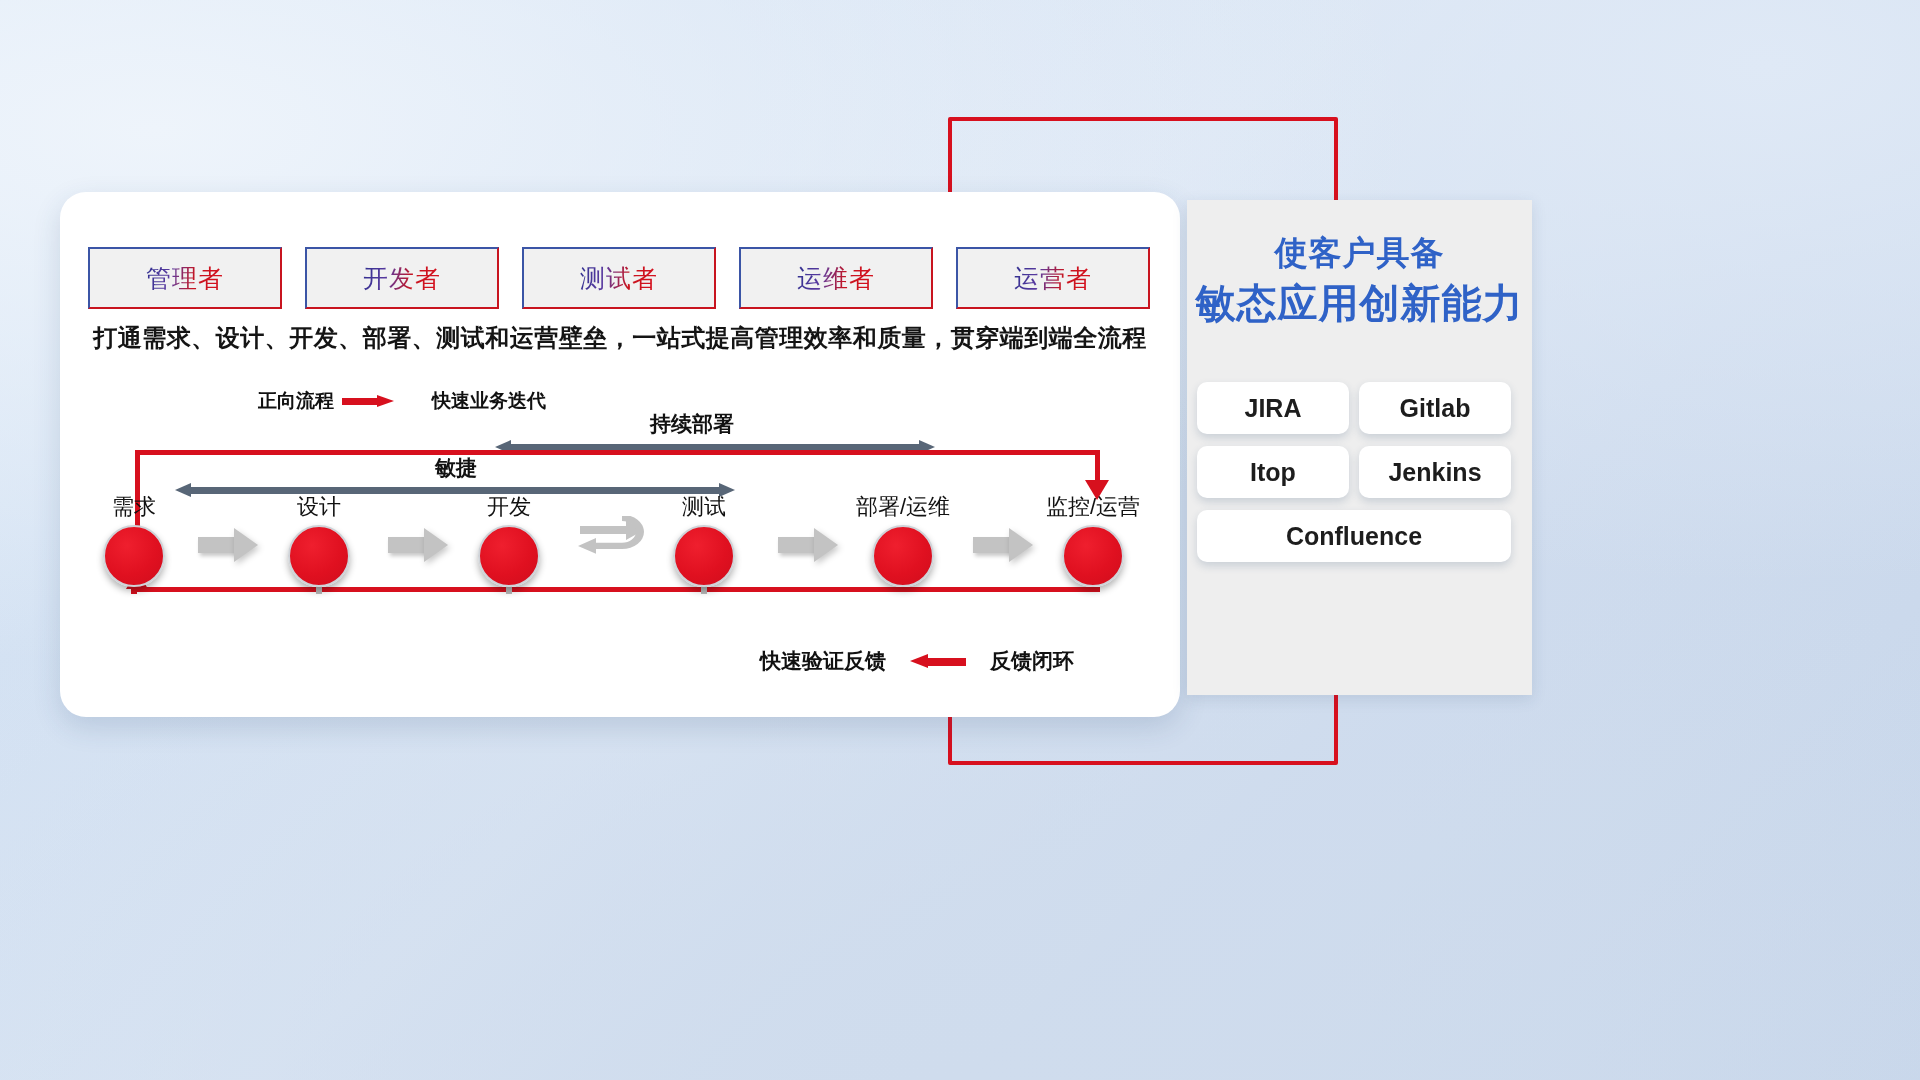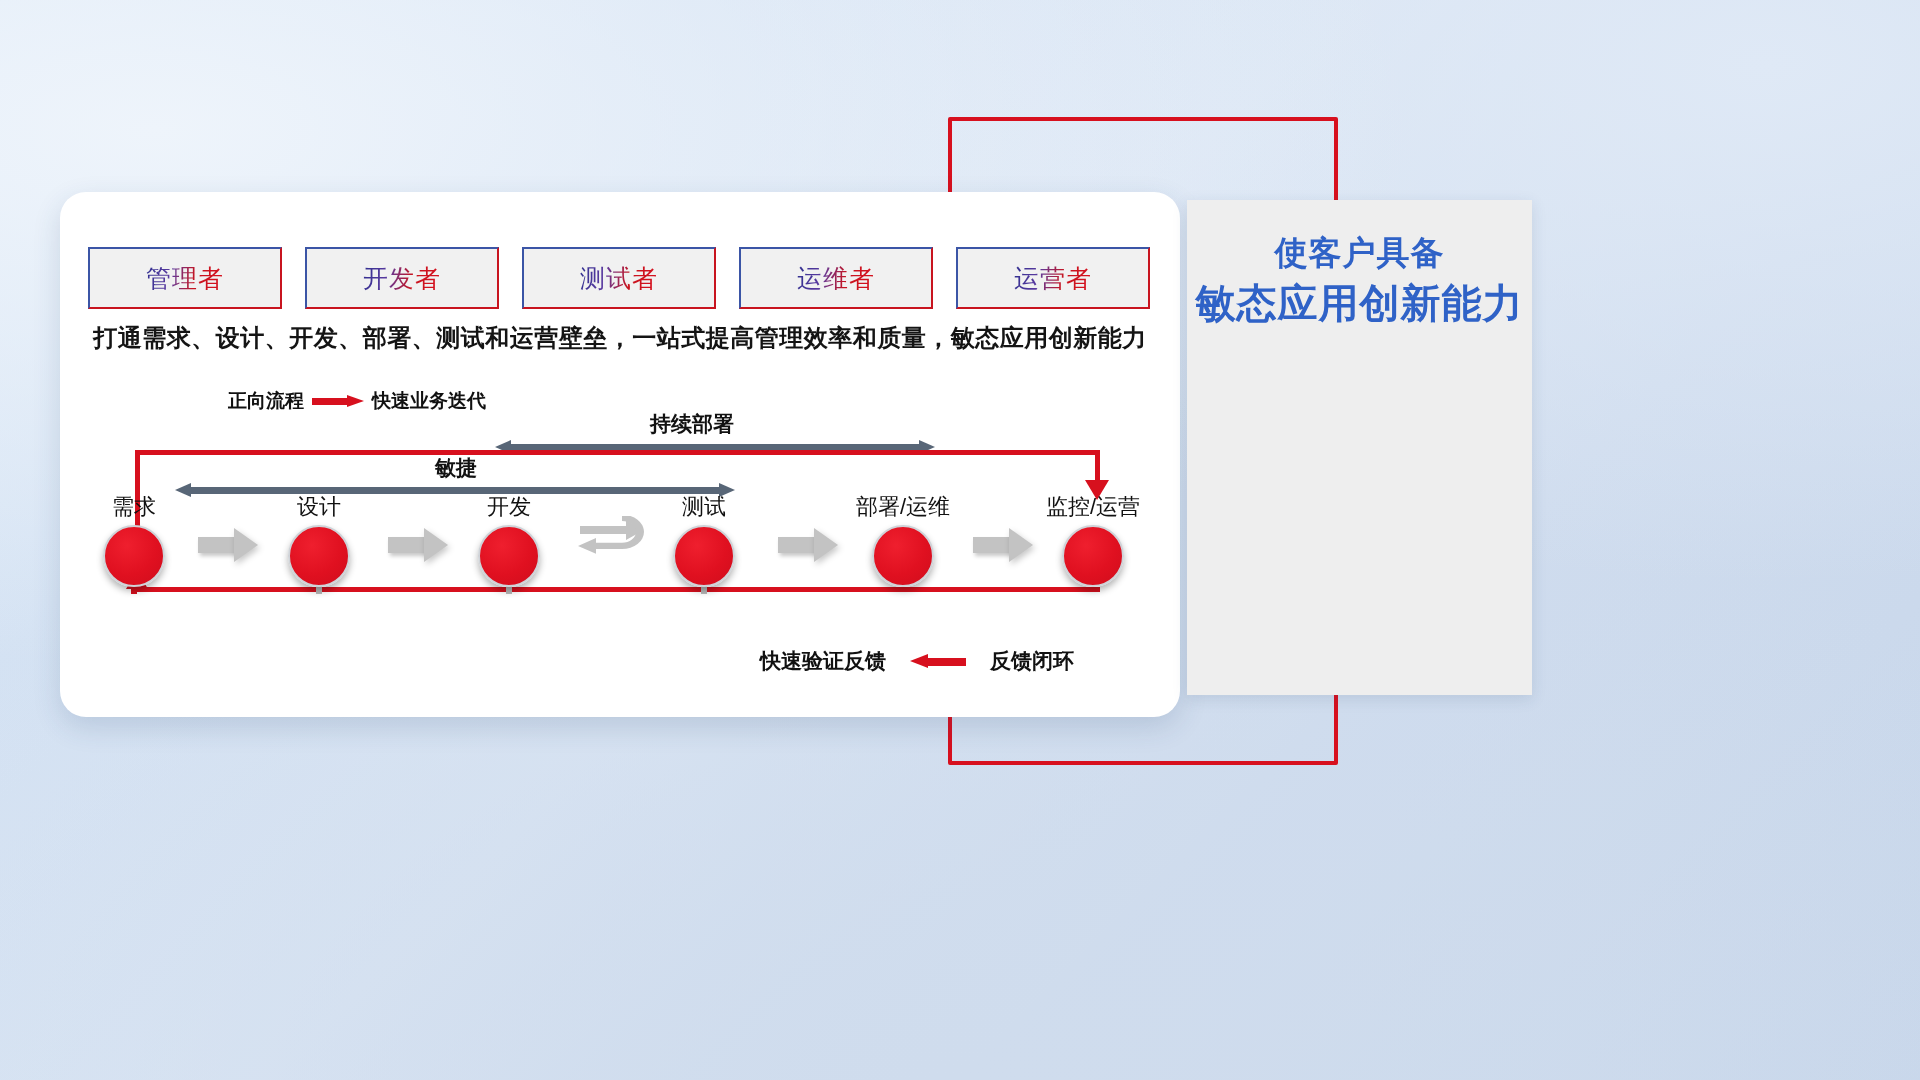--- a/index.html
+++ b/index.html
@@ -39,21 +39,21 @@
   }
 
   
   .desc{
     position:absolute;left:28px;top:130px;width:1064px;text-align:center;
     font-size:24px;font-weight:bold;color:#141414;letter-spacing:.5px;white-space:nowrap;
   }
 
   
   .legend-fwd{position:absolute;left:168px;top:196px;display:flex;align-items:center;gap:8px;}
-  .legend-fwd .lbl{font-size:19px;font-weight:bold;color:#111;}
+  .legend-fwd .lbl{font-size:19px;font-weight:bold;color:#111;margin-left:30px;}
   .arr-red-r{position:relative;width:52px;height:12px;}
   .arr-red-r .shaft{position:absolute;left:0;top:3px;width:36px;height:7px;background:#d7101e;}
   .arr-red-r .head{position:absolute;right:0;top:0;width:0;height:0;
     border-top:6.5px solid transparent;border-bottom:6.5px solid transparent;border-left:17px solid #d7101e;}
 
   
   .dbl{position:absolute;height:14px;}
   .dbl .bar{position:absolute;left:14px;right:14px;top:4px;height:7px;background:#586677;}
   .dbl .hl{position:absolute;left:0;top:0;width:0;height:0;
     border-top:7px solid transparent;border-bottom:7px solid transparent;border-right:16px solid #586677;}
@@ -142,21 +142,21 @@
         <span>测试者</span>
       </div>
       <div class="role">
         <span>运维者</span>
       </div>
       <div class="role">
         <span>运营者</span>
       </div>
     </div>
 
-    <div class="desc">打通需求、设计、开发、部署、测试和运营壁垒，一站式提高管理效率和质量，敏态应用创新能力</div>
+    <div class="desc">打通需求、设计、开发、部署、测试和运营壁垒，一站式提高管理效率和质量，贯穿端到端全流程</div>
 
     <div class="legend-fwd">
       <div class="lbl">正向流程</div>
       <div class="arr-red-r">
         <div class="shaft"></div>
           <div class="head"></div>
       </div>
       <div class="lbl">快速业务迭代</div>
     </div>
 
@@ -252,15 +252,32 @@
       </div>
       <div class="lbl">反馈闭环</div>
     </div>
   </div>
 
   <div class="panel">
     <div class="panel-title">
       <span>使客户具备</span>
       <span class="l2">敏态应用创新能力</span>
     </div>
+    <div class="tools">
+      <div class="pill half">
+        <span>JIRA</span>
+      </div>
+      <div class="pill half">
+        <span>Gitlab</span>
+      </div>
+      <div class="pill half">
+        <span>Itop</span>
+      </div>
+      <div class="pill half">
+        <span>Jenkins</span>
+      </div>
+      <div class="pill full">
+        <span>Confluence</span>
+      </div>
+    </div>
   </div>
 
 </div>
 
 </body></html>

